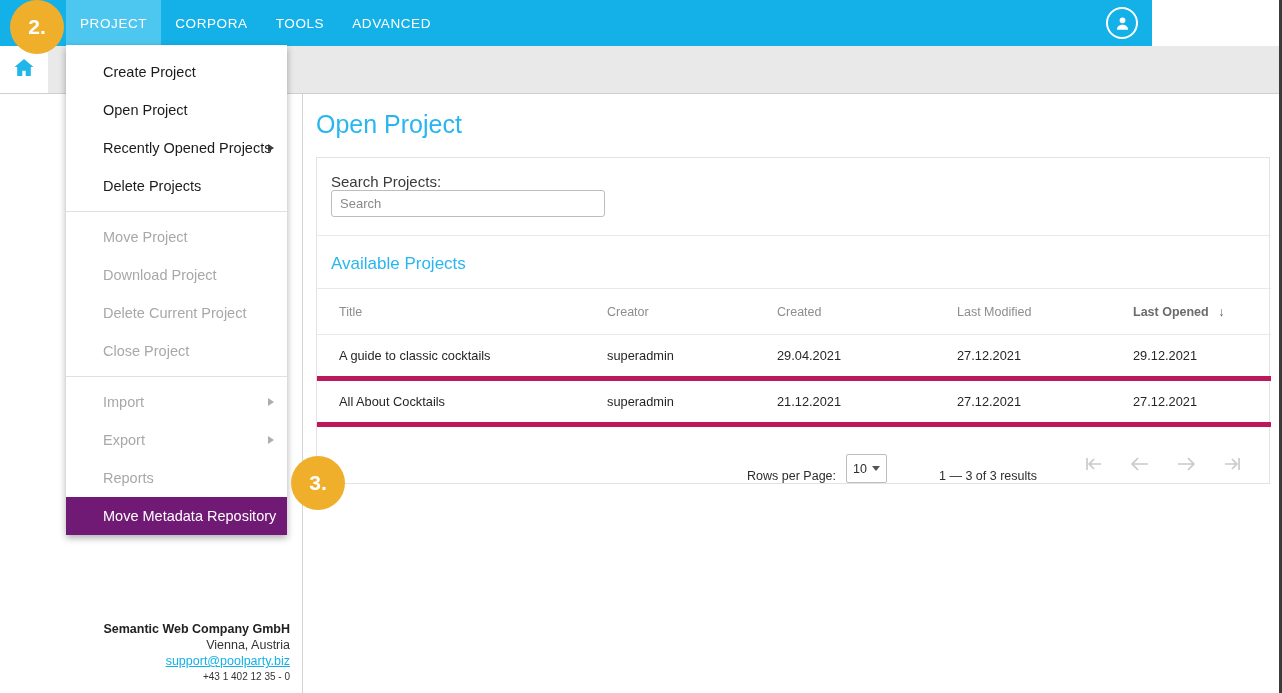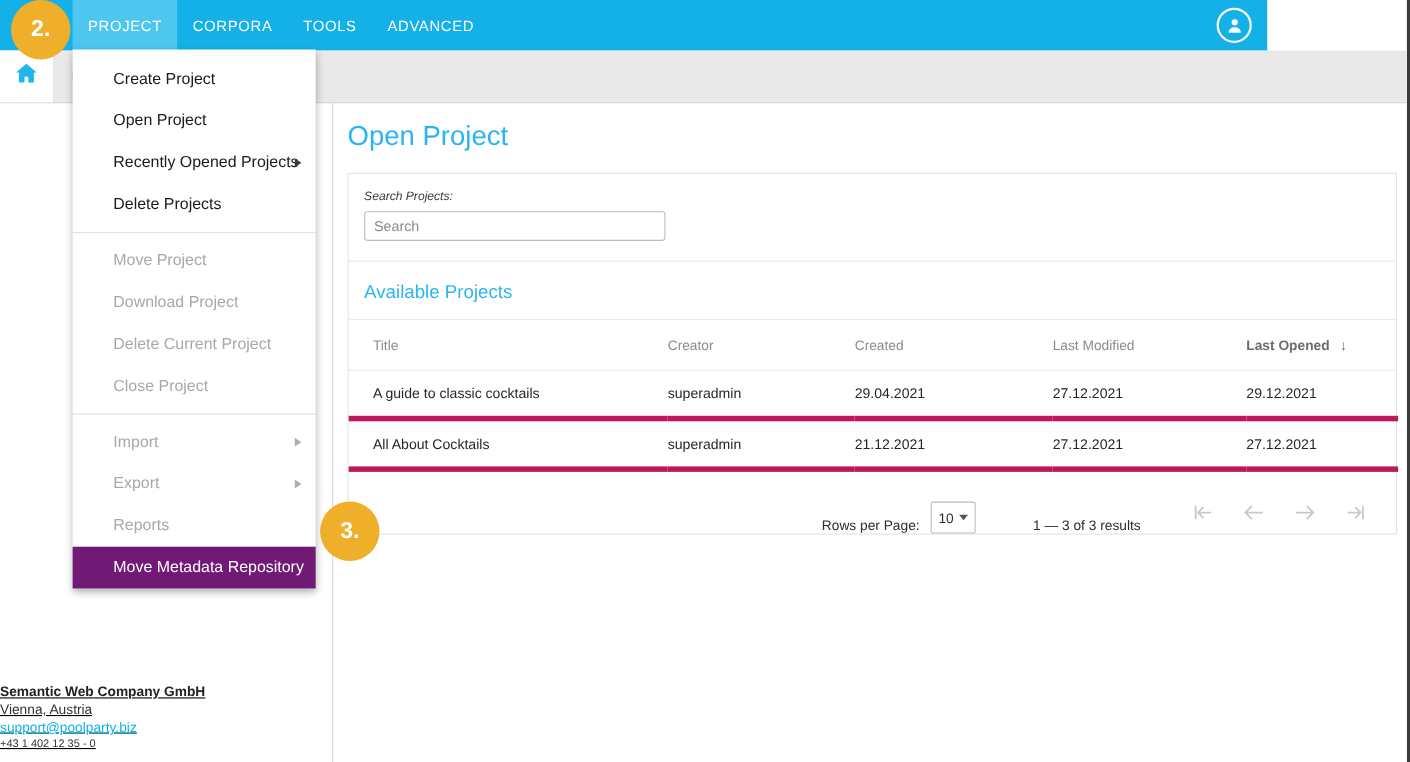--- a/index.html
+++ b/index.html
@@ -81,23 +81,22 @@
     margin-top: 4px;
     font-size: 12.5px;
     color: #2b2f9e;
     text-decoration: underline;
     font-weight: 400;
     white-space: nowrap;
   }
   .side-footer {
     position: absolute; left: 0; bottom: 8px;
     width: 290px;
-    text-align: left;
+    text-align: right;
     line-height: 16px;
-    text-decoration: underline;
   }
   .sf-company { font-size: 12.5px; font-weight: bold; color: #222; }
   .sf-city { font-size: 12.5px; color: #333; }
   .sf-mail { font-size: 12.5px; color: #13b1e8; text-decoration: underline; }
   .sf-phone { font-size: 10px; color: #333; }
 
   
   .main {
     position: absolute; left: 304px; top: 94px;
     width: 975px; height: 599px;
@@ -112,21 +111,21 @@
     margin: 18px 0 0 12px;
     width: 954px;
     border: 1px solid #e3e3e3;
     background: #fff;
   }
   .panel-search {
     padding: 15px 0 18px 14px;
     border-bottom: 1px solid #e9e9e9;
   }
   .search-label {
-    font-size: 11px; color: #3a3a3a; margin-bottom: 7px; font-style: italic;
+    font-size: 15px; color: #3a3a3a; 
   }
   .search-input {
     width: 274px; height: 27px;
     border: 1px solid #bdbdbd; border-radius: 3px;
     padding: 0 8px; font-size: 13px;
     font-family: "Liberation Sans", sans-serif;
     color: #333; background: #fff; outline: none;
   }
   .search-input::placeholder { color: #8a8a8a; }
 

